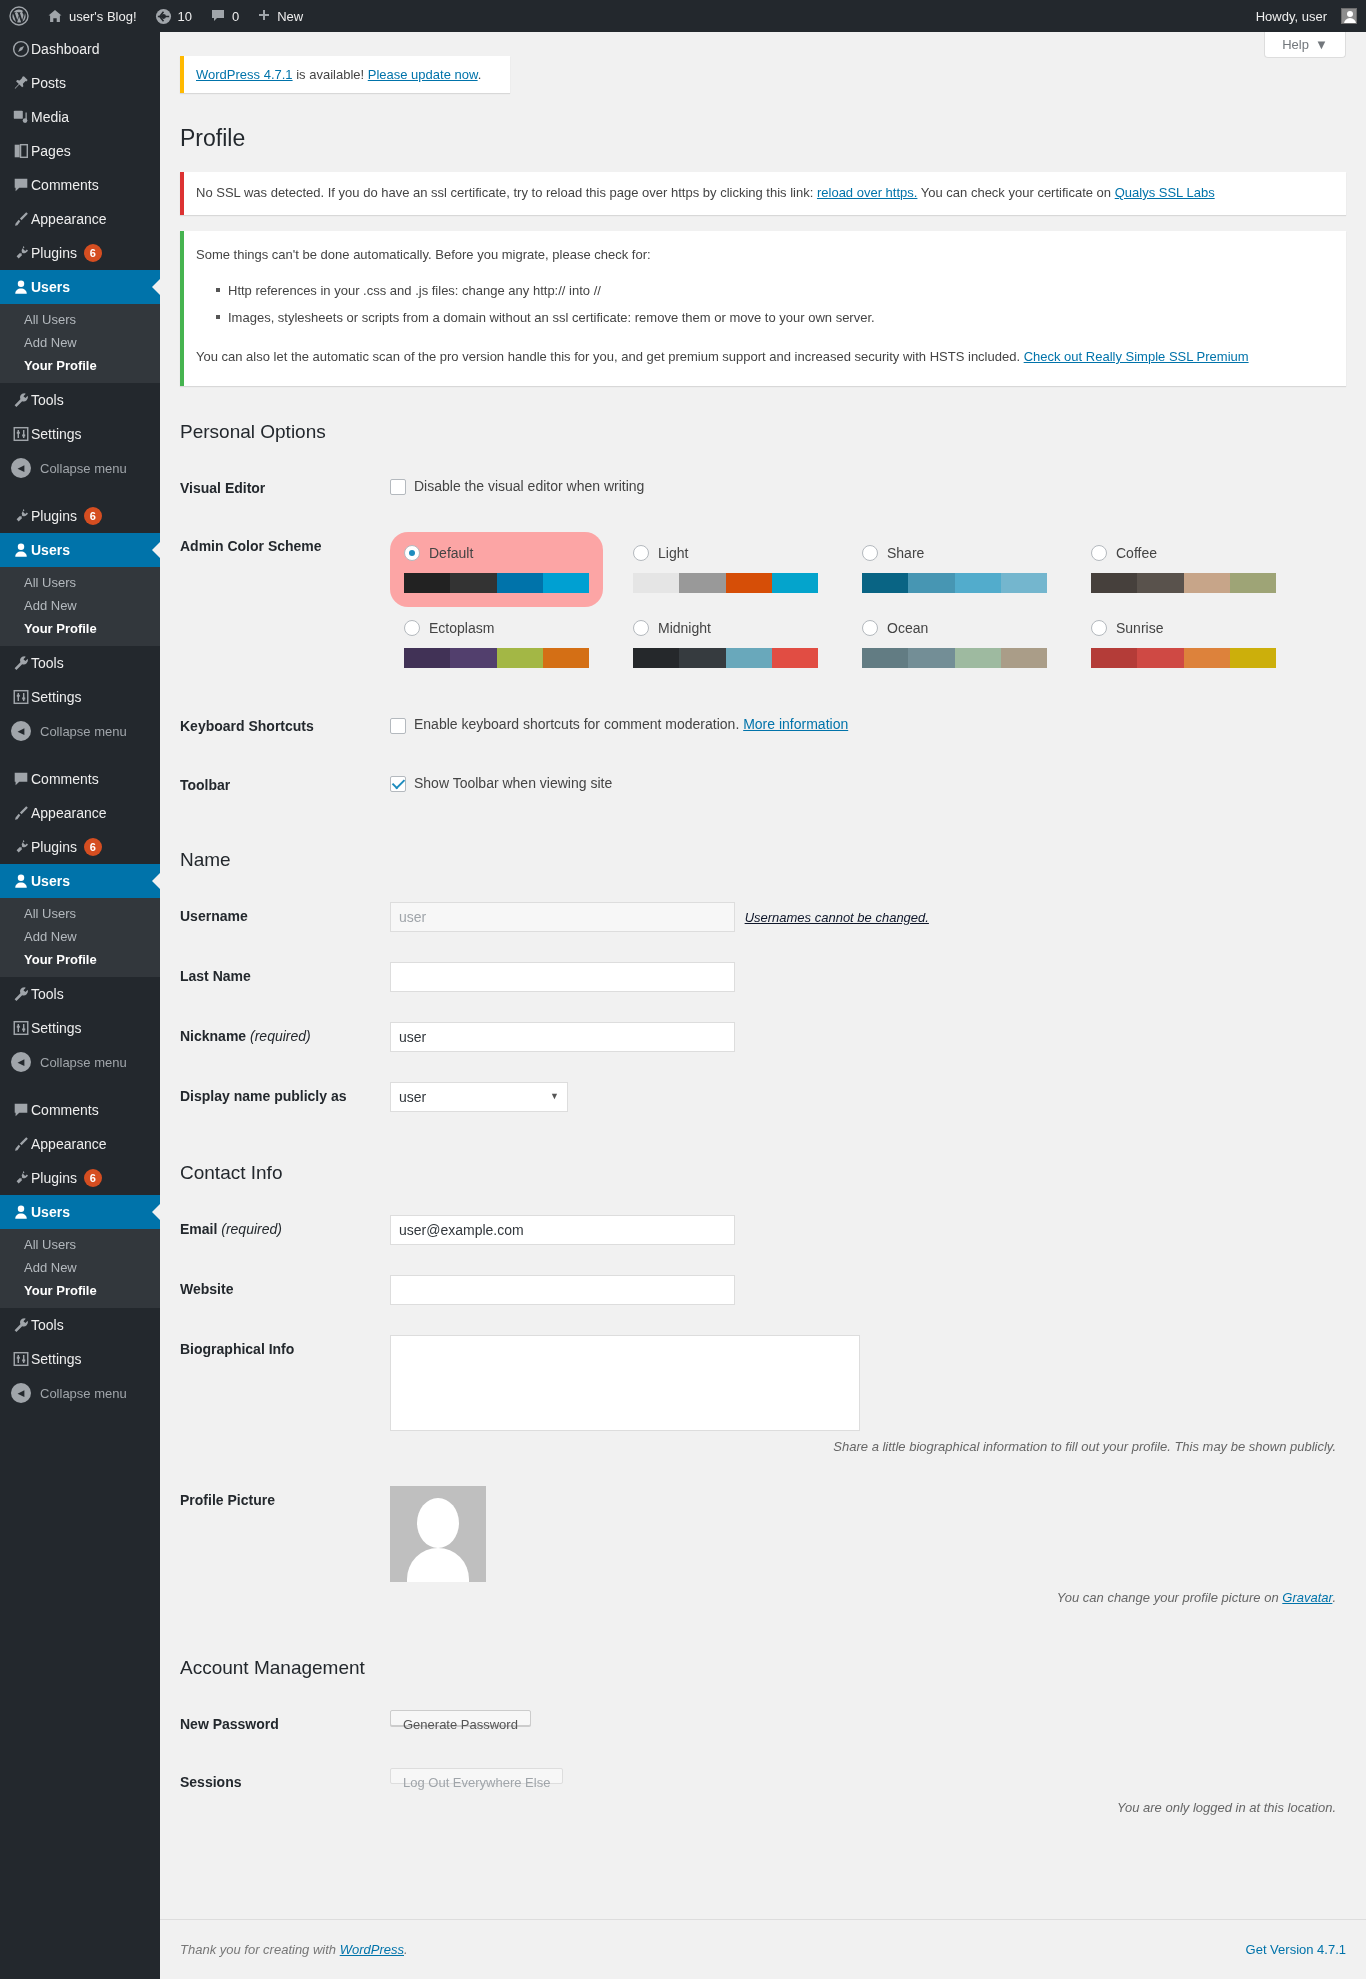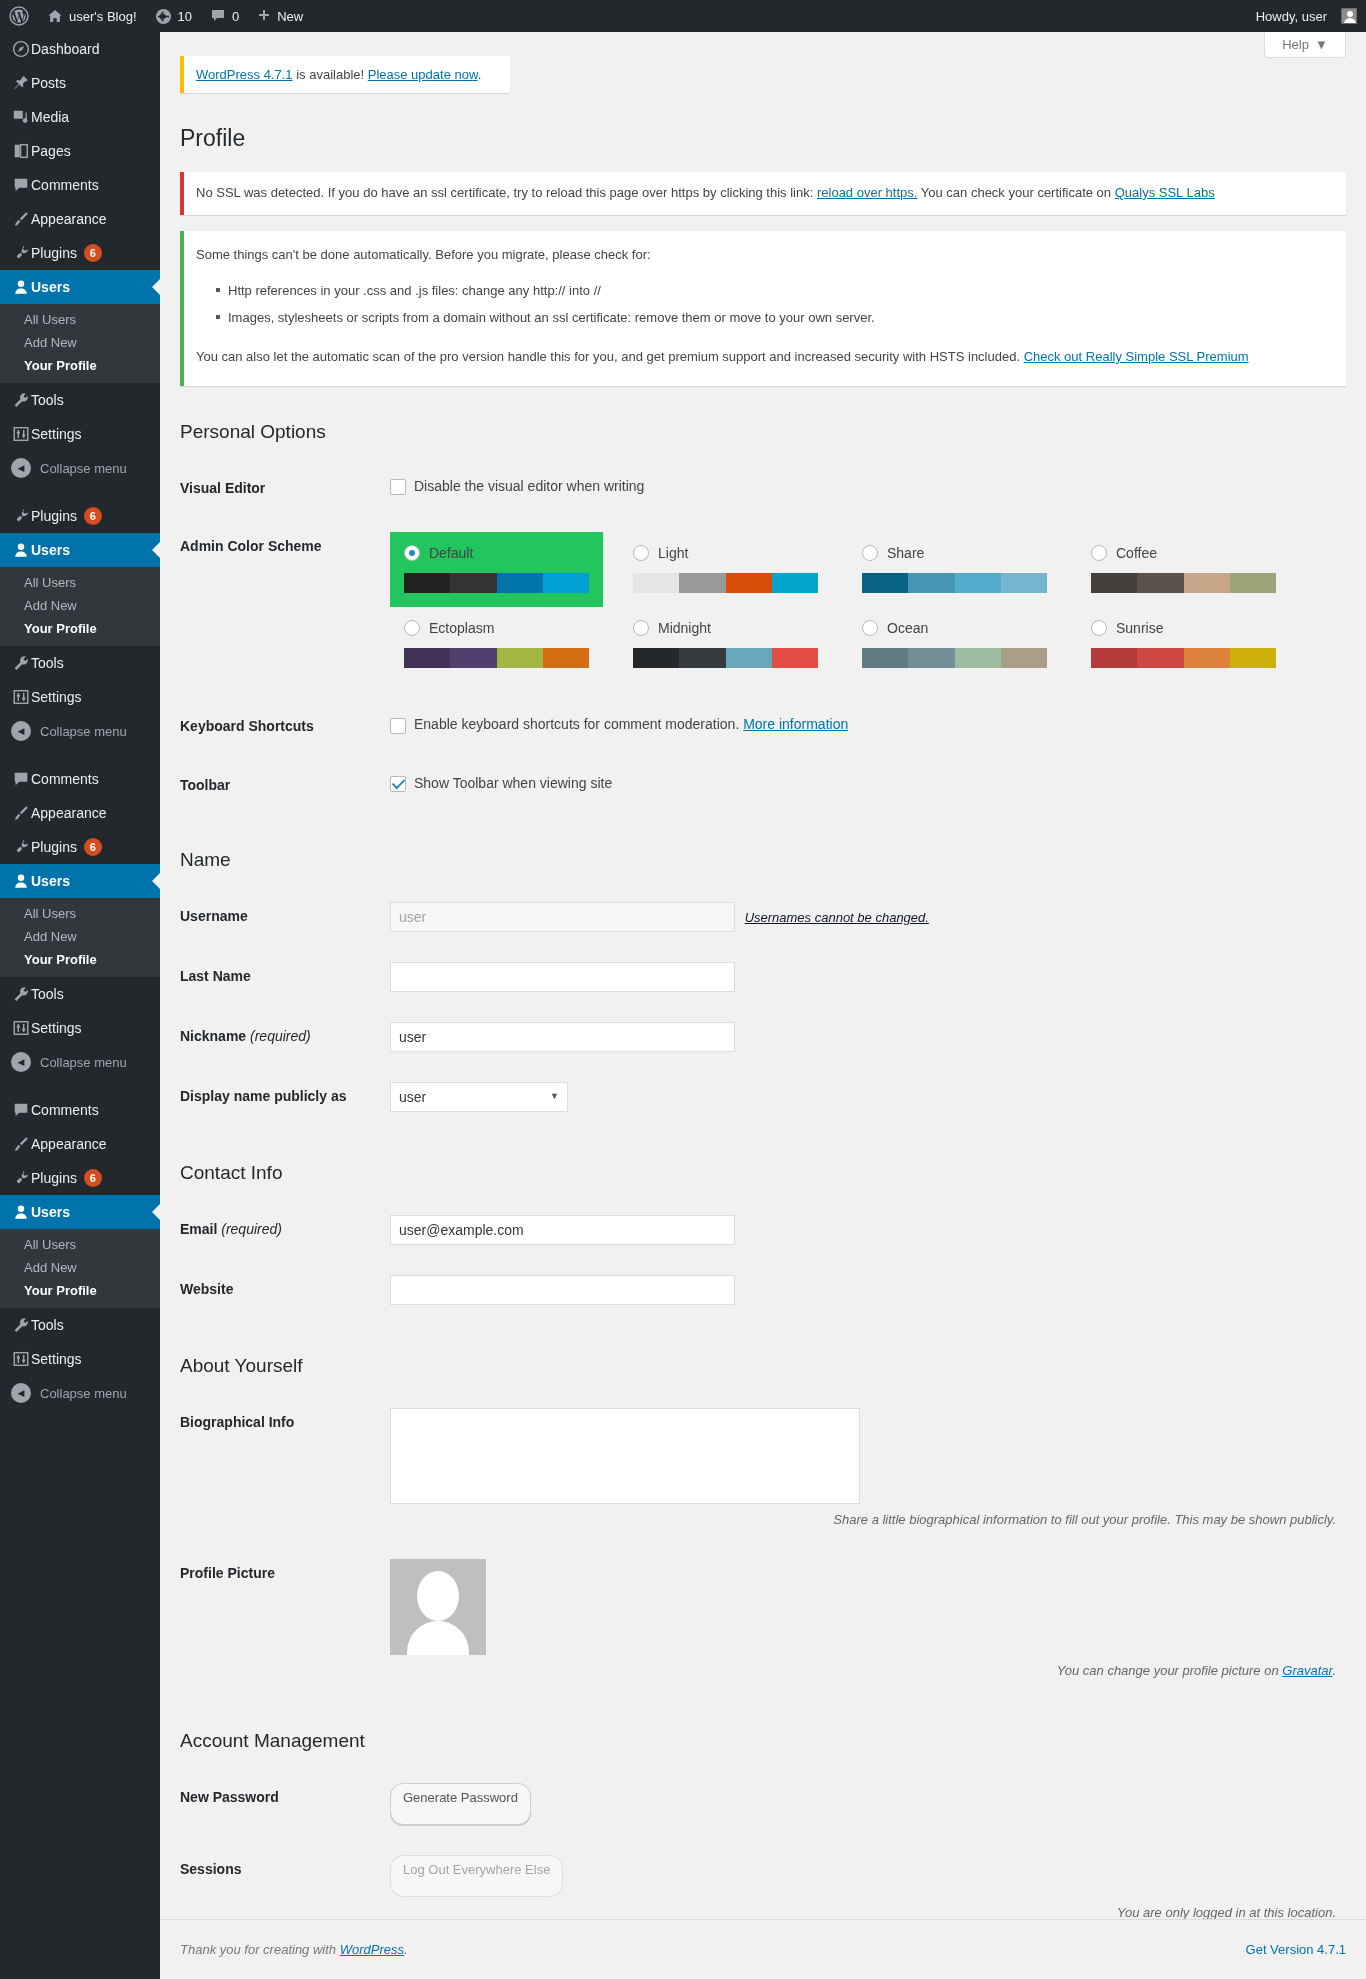--- a/index.html
+++ b/index.html
@@ -119,21 +119,21 @@
   }
   .cb.checked::after{
     content:""; width:5px;height:10px;border:solid #1e8cbe;
     border-width:0 2px 2px 0; transform:rotate(45deg) translate(-1px,-1px);
   }
   .cb-row a{ color:#0073aa; }
 
   
   .scheme-grid{ display:grid; grid-template-columns:repeat(4,1fr); gap:0 16px; max-width:900px;}
   .scheme{ padding:12px 14px 14px 14px; }
-  .scheme.selected{ background:#22c55e; }
+  .scheme.selected{ background:#fca5a5;border-radius:18px; }
   .scheme-head{ display:flex; align-items:center; gap:9px; font-size:14px; color:#444; margin-bottom:11px;}
   .radio{
     width:16px;height:16px;border-radius:50%;border:1px solid #b4b9be;background:#fff;flex:none;
     display:flex;align-items:center;justify-content:center;
   }
   .radio.on::after{ content:""; width:6px;height:6px;border-radius:50%;background:#1e8cbe;}
   .swatches{ display:flex; height:20px; }
   .swatches span{ flex:1; display:block; }
 
   
@@ -151,22 +151,22 @@
   .sel .arrow{ font-size:9px; color:#555;}
   .ta{
     width:470px; height:96px; border:1px solid #ddd; background:#fff;
     resize:none; padding:6px 8px; font-size:14px;
     font-family:"Liberation Sans", sans-serif; display:block;
   }
   .desc{ font-style:italic; color:#666; font-size:13px; margin-top:8px;text-align:right; }
   .desc a{ color:#0073aa; }
   .inline-desc{ font-style:italic; color:#0f172a; font-size:13px; padding-left:6px;text-decoration:underline; }
   .btn-secondary{
-    display:inline-block; height:42px; line-height:28px; padding:0 12px;
-    background:#f7f7f7; border:1px solid #ccc; border-radius:13px;
+    display:inline-block; height:16px; line-height:28px; padding:0 12px;
+    background:#f7f7f7; border:1px solid #ccc; border-radius:2px;
     color:#555; font-size:13px; box-shadow:0 1px 0 #ccc;
   }
   .btn-secondary.disabled{ color:#a0a5aa; border-color:#ddd; background:#f7f7f7; box-shadow:none;}
   .avatar-big{
     width:96px;height:96px;background:#bfbfbf;position:relative;overflow:hidden;
   }
   .avatar-big::before{
     content:""; position:absolute; width:42px;height:50px;border-radius:50%;
     background:#fff; left:27px; top:12px;
   }
@@ -716,21 +716,20 @@
       </tr>
       <tr>
         <th>Website</th>
         <td>
           <input class="inp" value="" style="">
         </td>
       </tr>
     </tbody>
       </table>
 
-    <h2 class="section">About Yourself</h2>
     <table class="form-table">
       <tbody>
           <tr>
         <th>Biographical Info</th>
         <td>
           <textarea class="ta" style=""></textarea>
           <div class="desc">Share a little biographical information to fill out your profile. This may be shown publicly.</div>
         </td>
       </tr>
       <tr>

